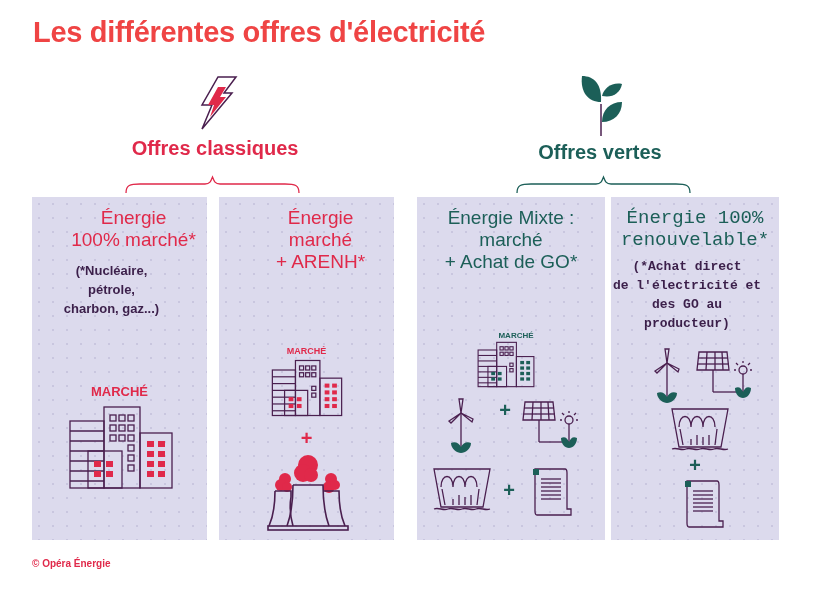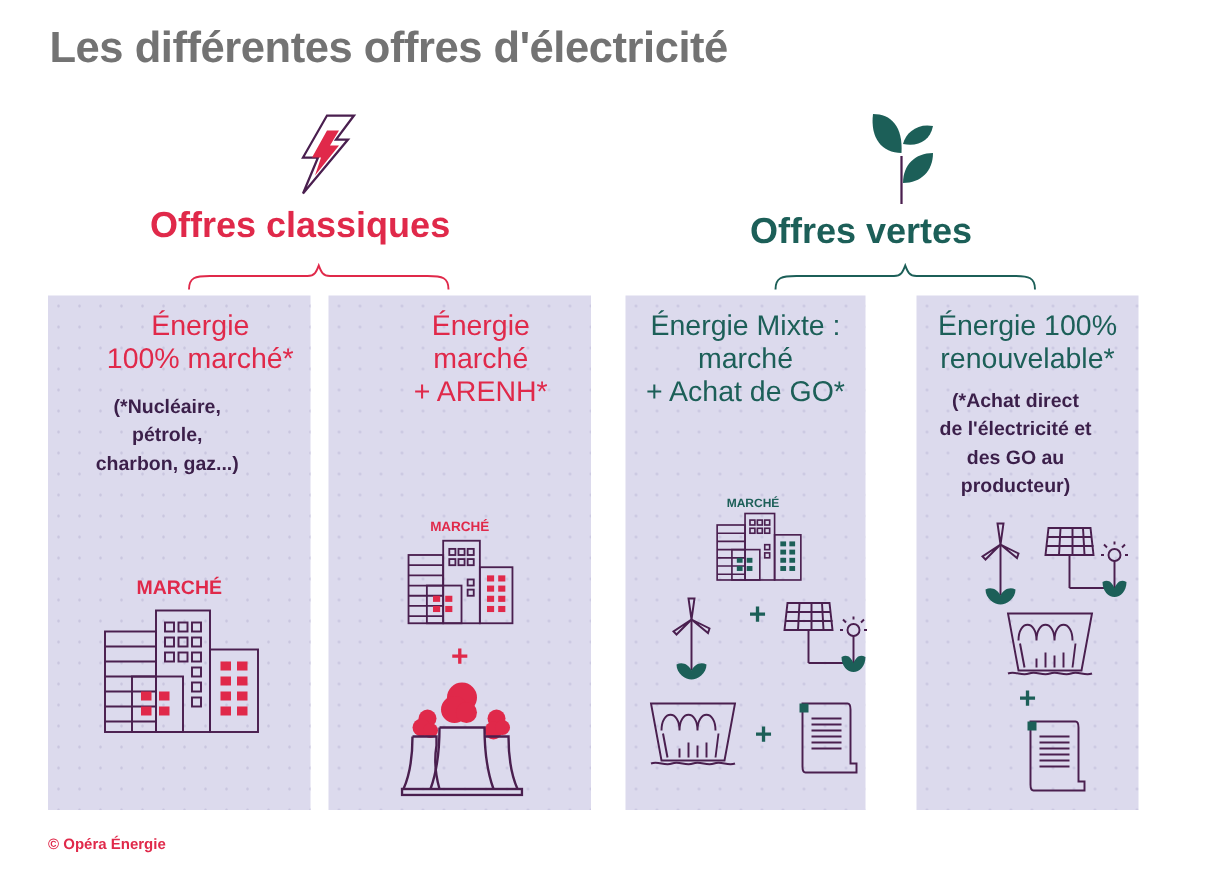--- a/index.html
+++ b/index.html
@@ -2,24 +2,24 @@
 <html><head>
 <meta charset="utf-8">
 <style>
   html, body { margin:0; padding:0; }
   body {
     width:820px; height:589px; background:#ffffff; position:relative; overflow:hidden;
     font-family: "Liberation Sans", "DejaVu Sans", sans-serif;
   }
   .title {
     position:absolute; left:33px; top:16px; font-size:29px; font-weight:bold;
-    color:#737373; letter-spacing:-0.3px; white-space:nowrap;
+    color:#ef4444; letter-spacing:-0.3px; white-space:nowrap;
   }
   .group-title {
-    position:absolute; font-size:24px; font-weight:bold; white-space:nowrap; text-align:left;
+    position:absolute; font-size:20px; font-weight:bold; white-space:nowrap; text-align:center;
   }
   .g-classic { color:#e0294a; left:100px; top:137px; width:230px; }
   .g-green { color:#1c5f58; left:500px; top:141px; width:200px; }
   .group-icon { position:absolute; }
   .brace { position:absolute; }
   .card {
     position:absolute; top:197px; height:343px; background:#dcdaed;
     background-image: radial-gradient(#c9c6df 0.8px, transparent 1px);
     background-size: 14px 14px;
   }
@@ -188,21 +188,21 @@
         <path d="M8 42 C8 56 6 68 2 77"></path>
         <path d="M26 36 L56 36 C56 52 58 66 62 77"></path>
         <path d="M26 36 C26 52 24 66 20 77"></path>
         <path d="M56 42 L72 42 C72 56 74 68 78 77"></path>
         <rect x="1" y="77" width="80" height="4"></rect>
       </g>
     </svg>
   </div>
 </div>
 
-<div class="card" style="left:417px;width:160px;">
+<div class="card" style="left:417px;width:188px;">
   <div class="card-title green" style="top:10px;">Énergie Mixte :
 marché
 + Achat de GO*</div>
   <div class="label-marche" style="top:134px;font-size:8px;color:#1c5f58;padding-left:10px;">MARCHÉ</div>
   <div style="position:absolute;left:60px;top:144px;">
     <svg width="58" height="47" viewBox="0 0 106 85">
       <g fill="none" stroke="#4a1f4f" stroke-width="2">
         <rect x="2" y="16" width="34" height="67"></rect>
         <line x1="2" y1="26" x2="36" y2="26"></line>
           <line x1="2" y1="36" x2="36" y2="36"></line>
@@ -297,21 +297,21 @@
           <line x1="12" y1="20" x2="32" y2="20"></line>
         <line x1="12" y1="24" x2="32" y2="24"></line>
           <line x1="12" y1="28" x2="32" y2="28"></line>
           <line x1="12" y1="32" x2="32" y2="32"></line>
       </g>
       <path d="M4 2 L10 2 L10 8 L4 8 Z" fill="#1c5f58"></path>
     </svg>
   </div>
 </div>
 
-<div class="card" style="left:611px;width:148px;">
+<div class="card" style="left:611px;width:168px;font-family:Liberation Mono, monospace;">
   <div class="card-title green" style="top:10px;">Énergie 100%
 renouvelable*</div>
   <div class="card-note" style="top:60px;">(*Achat direct
 de l'électricité et
 des GO au
 producteur)</div>
   <div style="position:absolute;left:42px;top:150px;">
     <svg width="30" height="58" viewBox="0 0 30 58">
       <g fill="none" stroke="#4a1f4f" stroke-width="1.3">
         <line x1="14" y1="16" x2="14" y2="50"></line>

